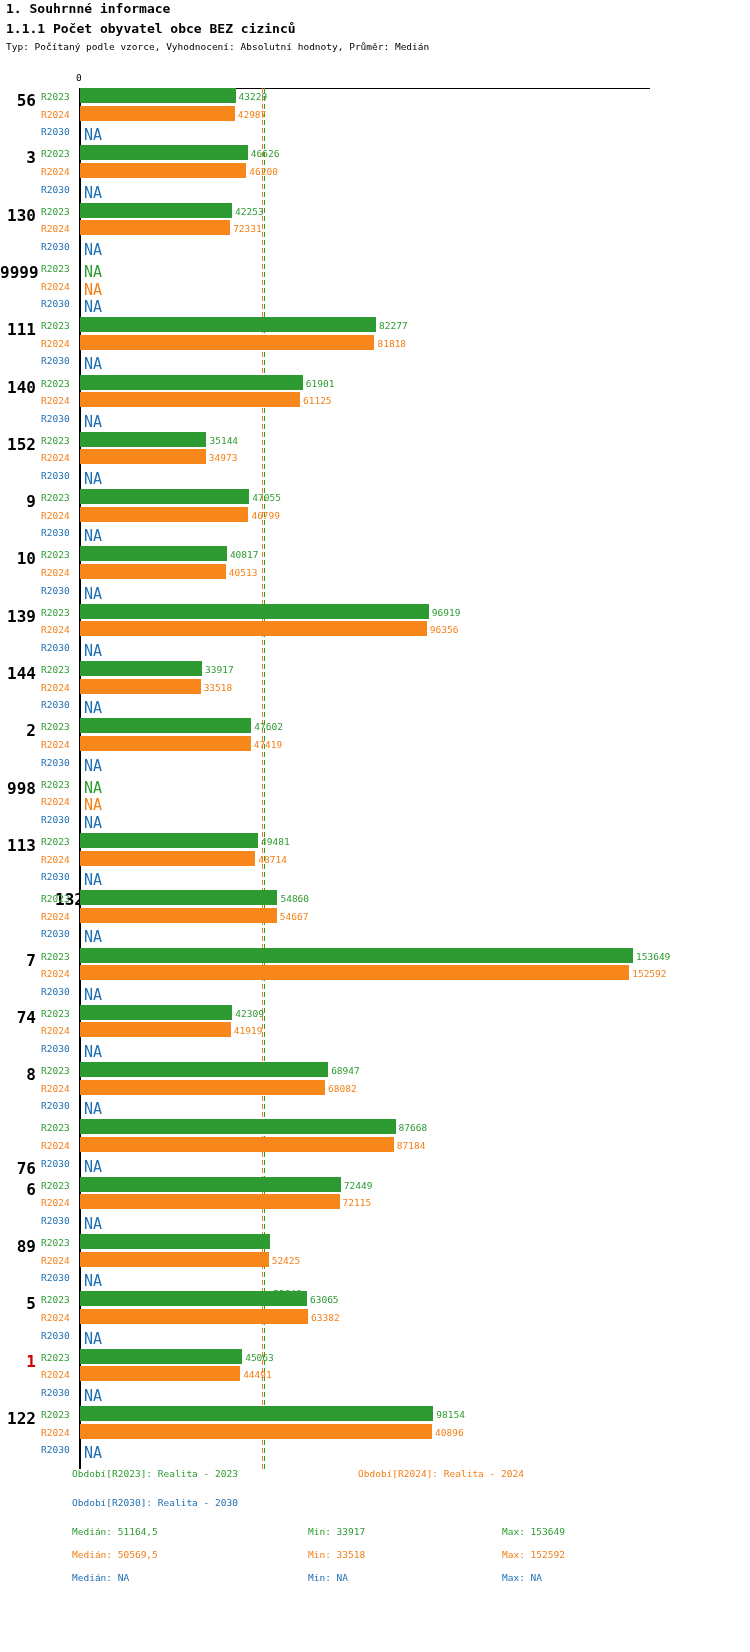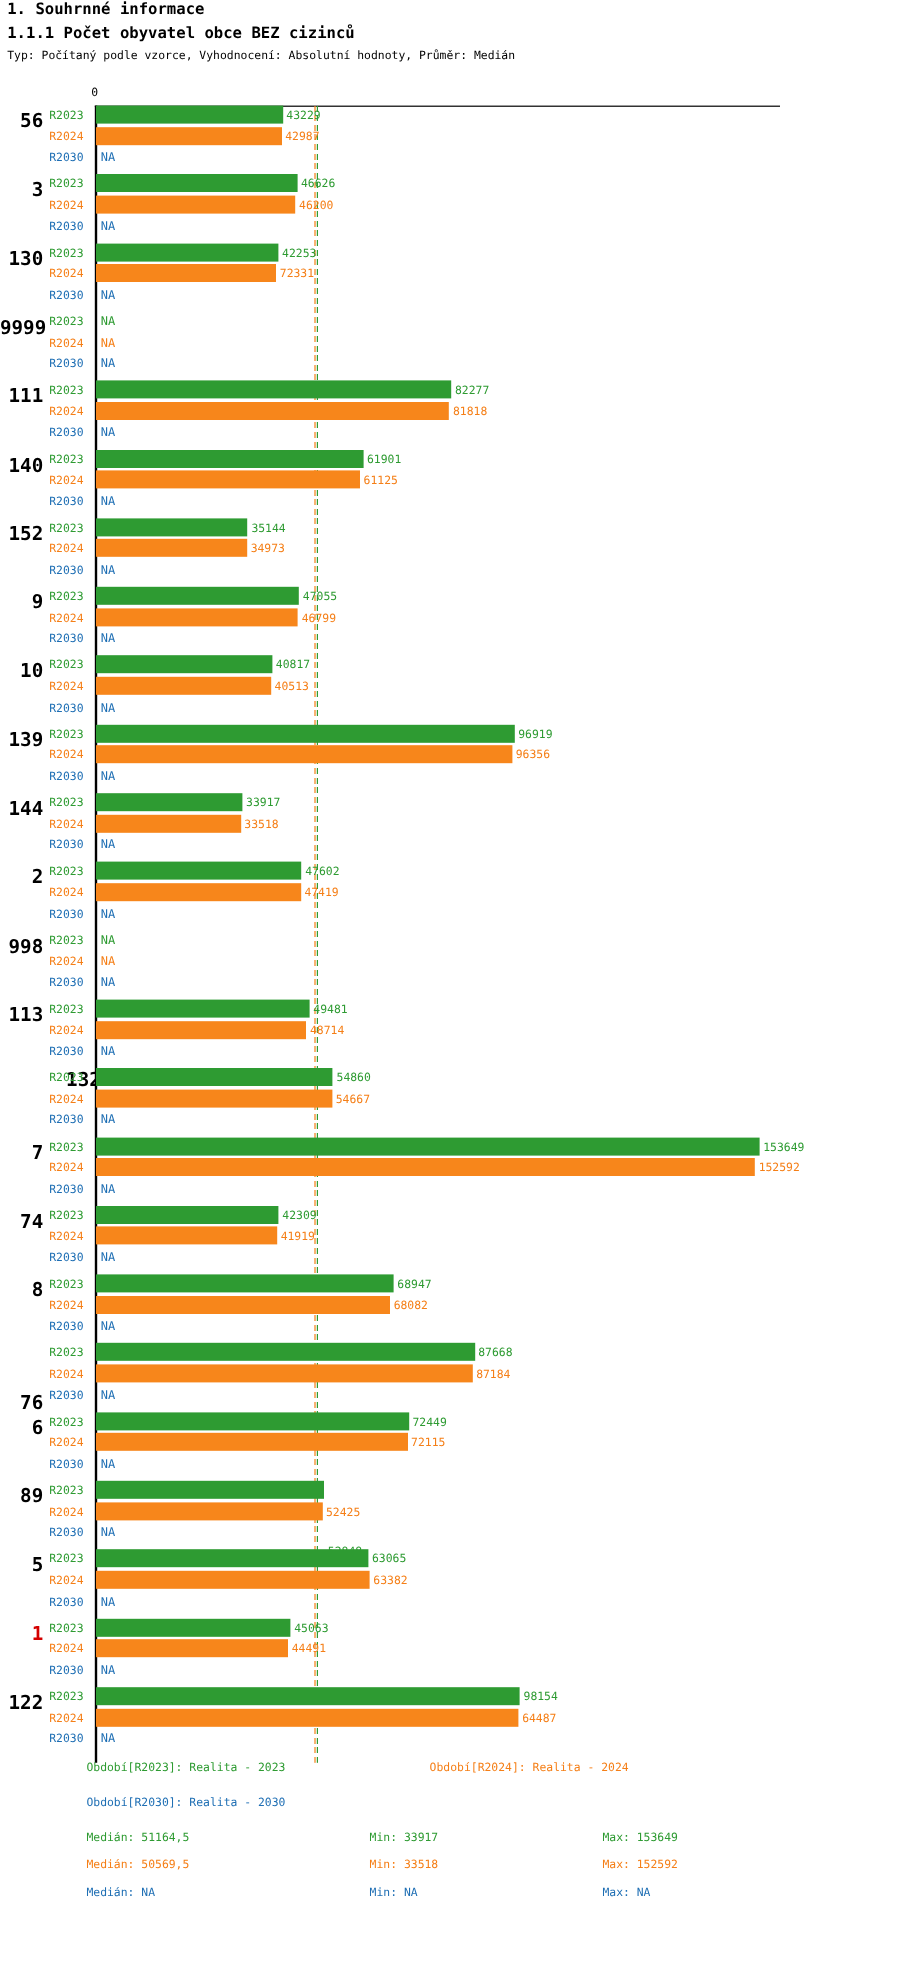--- a/index.html
+++ b/index.html
@@ -32,21 +32,21 @@
 
   .bar{position:absolute;left:80px;height:15px;}
   .bar.g{background:#2e9b32;}
   .bar.o{background:#f7861b;}
 
   .val{position:absolute;font-size:9.5px;white-space:nowrap;}
 
   .legend{position:absolute;left:0;top:1468px;width:750px;font-size:9.5px;}
   .lg{position:absolute;}
 
-  .na{position:absolute;font-size:10px;}
+  .na{position:absolute;font-size:15px;}
 </style>
 </head>
 <body>
 
 <div class="h1">1. Souhrnné informace</div>
 <div class="h2">1.1.1 Počet obyvatel obce BEZ cizinců</div>
 <div class="sub">Typ: Počítaný podle vzorce, Vyhodnocení: Absolutní hodnoty, Průměr: Medián</div>
 
 <div class="plot" id="plot">
     <div class="axis-vline" style="height: 1381.2px;"></div>
@@ -256,21 +256,21 @@
     <div class="bar o" style="top: 1306.2px; width: 160.128px; height: 15px;"></div>
     <div class="val s2024" style="left: 243.128px; top: 1309.2px;">44491</div>
     <div class="serlabel s2030" style="top: 1326.8px;">R2030</div>
     <div class="na s2030" style="left: 84px; top: 1326.8px;">NA</div>
     <div class="rowlabel" style="top: 1348.9px; left: 0px; width: 36px;">122</div>
     <div class="serlabel s2023" style="top: 1348.9px;">R2023</div>
     <div class="bar g" style="top: 1345.9px; width: 353.267px; height: 15px;"></div>
     <div class="val s2023" style="left: 436.267px; top: 1348.9px;">98154</div>
     <div class="serlabel s2024" style="top: 1366.5px;">R2024</div>
     <div class="bar o" style="top: 1363.5px; width: 352.119px; height: 15px;"></div>
-    <div class="val s2024" style="left: 435.119px; top: 1366.5px;">64487</div>
+    <div class="val s2024" style="left: 435.119px; top: 1366.5px;">40896</div>
     <div class="serlabel s2030" style="top: 1384.1px;">R2030</div>
     <div class="na s2030" style="left: 84px; top: 1384.1px;">NA</div>
   </div>
 
 <div class="legend" id="legend">
     <div class="lg" style="color: rgb(46, 155, 50); left: 72px; top: 0px;">Období[R2023]: Realita - 2023</div>
     <div class="lg" style="color: rgb(245, 127, 23); left: 358px; top: 0px;">Období[R2024]: Realita - 2024</div>
     <div class="lg" style="color: rgb(31, 111, 180); left: 72px; top: 29px;">Období[R2030]: Realita - 2030</div>
     <div class="lg" style="color: rgb(46, 155, 50); left: 72px; top: 58px;">Medián: 51164,5</div>
     <div class="lg" style="color: rgb(46, 155, 50); left: 308px; top: 58px;">Min: 33917</div>

